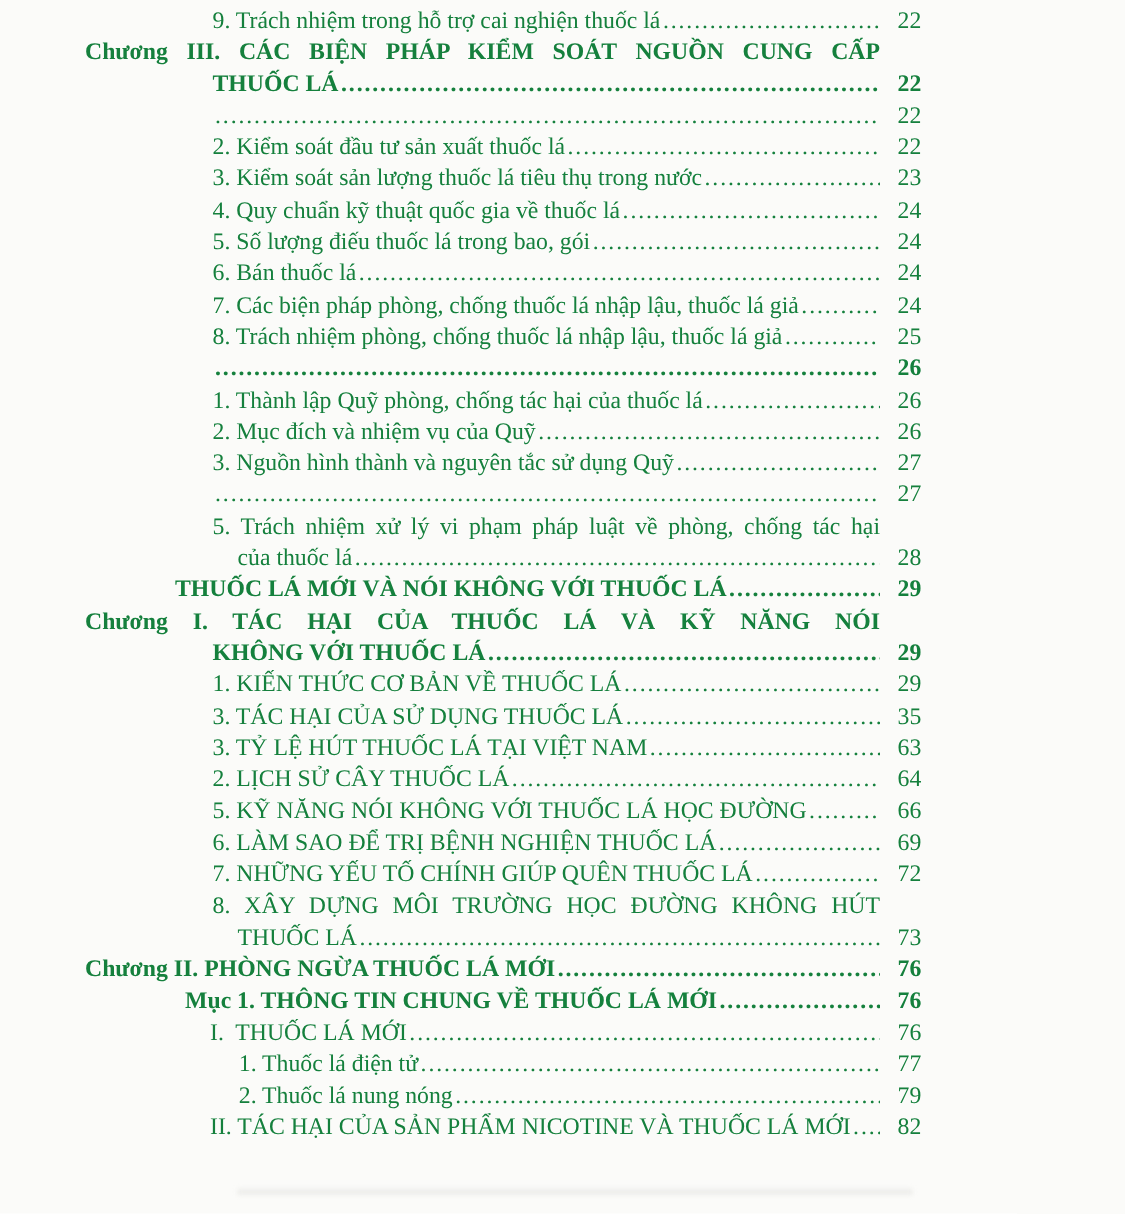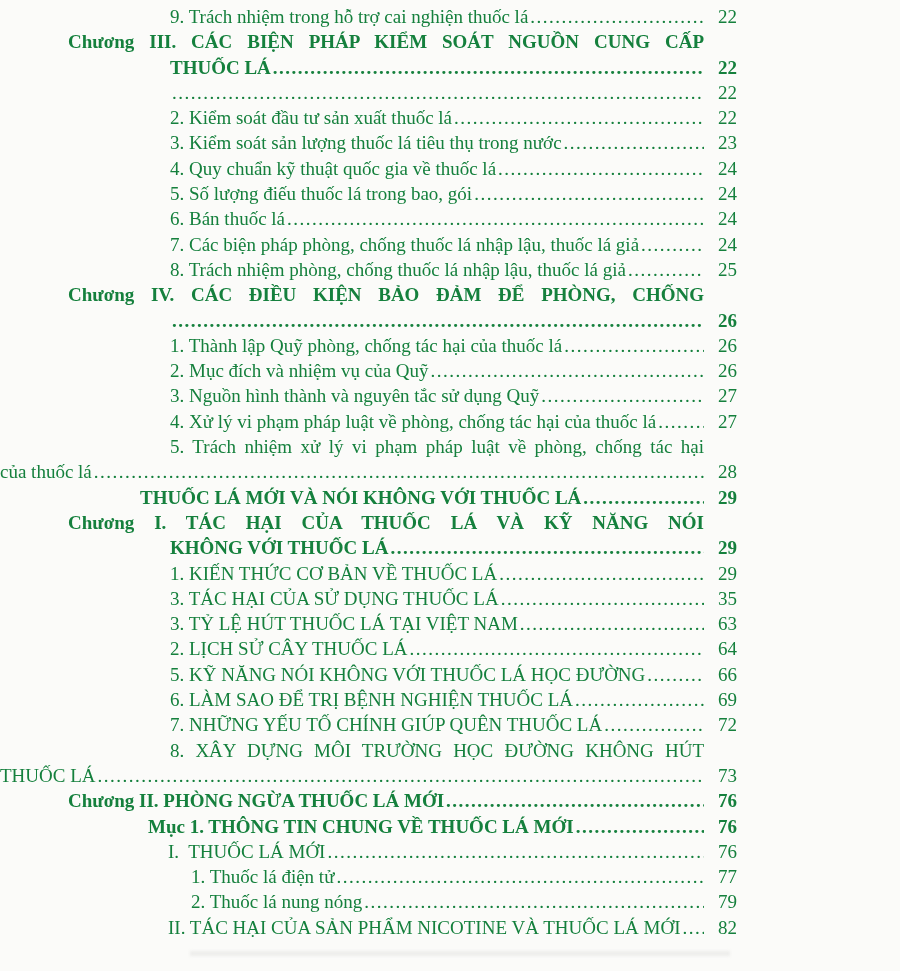--- a/index.html
+++ b/index.html
@@ -34,21 +34,21 @@
   }
   .row .text { white-space: nowrap; }
   .row.b { font-weight: bold; }
   
   .lv-part         { padding-left: 85px;  }
   .lv-part-cont    { padding-left: 140px; }
   .lv-chapter      { padding-left: 68px; }
   .lv-chapter-cont { padding-left: 170px; }
   .lv-muc          { padding-left: 148px; }
   .lv-item         { padding-left: 170px; }
-  .lv-item-cont    { }
+  .lv-item-cont    { padding-left: 190px; }
   .lv-roman        { padding-left: 168px; }
   .lv-sub          { padding-left: 191px; }
   
   .row.j { padding-right: 196px; }
   .row.j .text {
     flex: 1;
     white-space: normal;
     text-align: justify;
     text-align-last: justify;
   }
@@ -130,45 +130,40 @@
       <div class="row lv-item">
     <span class="text">7. Các biện pháp phòng, chống thuốc lá nhập lậu, thuốc lá giả</span>
     <span class="leader"></span>
     <span class="page-num">24</span>
   </div>
       <div class="row lv-item">
     <span class="text">8. Trách nhiệm phòng, chống thuốc lá nhập lậu, thuốc lá giả</span>
     <span class="leader"></span>
     <span class="page-num">25</span>
   </div>
-      <div class="row lv-chapter b j">
-    <span class="text">Chương IV. CÁC ĐIỀU KIỆN BẢO ĐẢM ĐỂ PHÒNG, CHỐNG</span>
-
-  </div>
       <div class="row lv-chapter-cont b">
     <span class="leader"></span>
     <span class="page-num">26</span>
   </div>
       <div class="row lv-item">
     <span class="text">1. Thành lập Quỹ phòng, chống tác hại của thuốc lá</span>
     <span class="leader"></span>
     <span class="page-num">26</span>
   </div>
       <div class="row lv-item">
     <span class="text">2. Mục đích và nhiệm vụ của Quỹ</span>
     <span class="leader"></span>
     <span class="page-num">26</span>
   </div>
       <div class="row lv-item">
     <span class="text">3. Nguồn hình thành và nguyên tắc sử dụng Quỹ</span>
     <span class="leader"></span>
     <span class="page-num">27</span>
   </div>
       <div class="row lv-item">
-    <span class="text">4. Xử lý vi phạm pháp luật về phòng, chống tác hại của thuốc lá</span>
     <span class="leader"></span>
     <span class="page-num">27</span>
   </div>
       <div class="row lv-item j">
     <span class="text">5. Trách nhiệm xử lý vi phạm pháp luật về phòng, chống tác hại</span>
 
   </div>
       <div class="row lv-item-cont">
     <span class="text">của thuốc lá</span>
     <span class="leader"></span>

